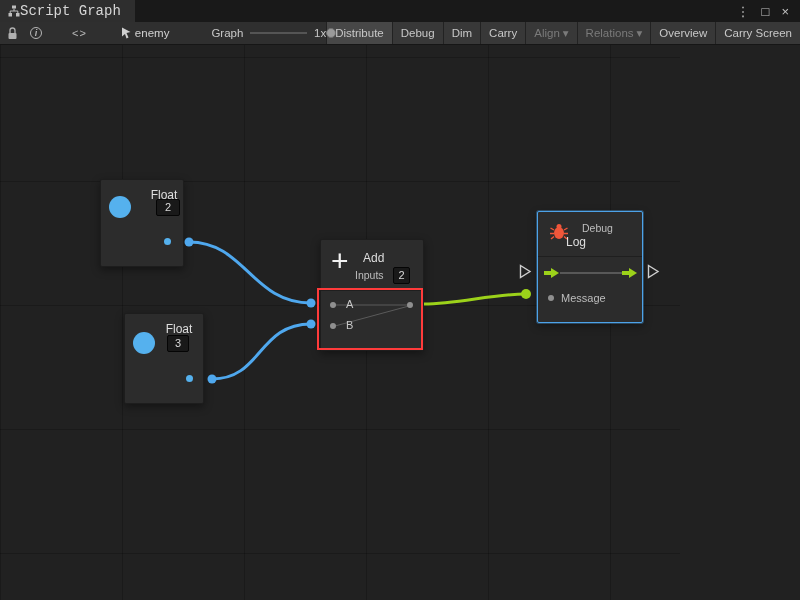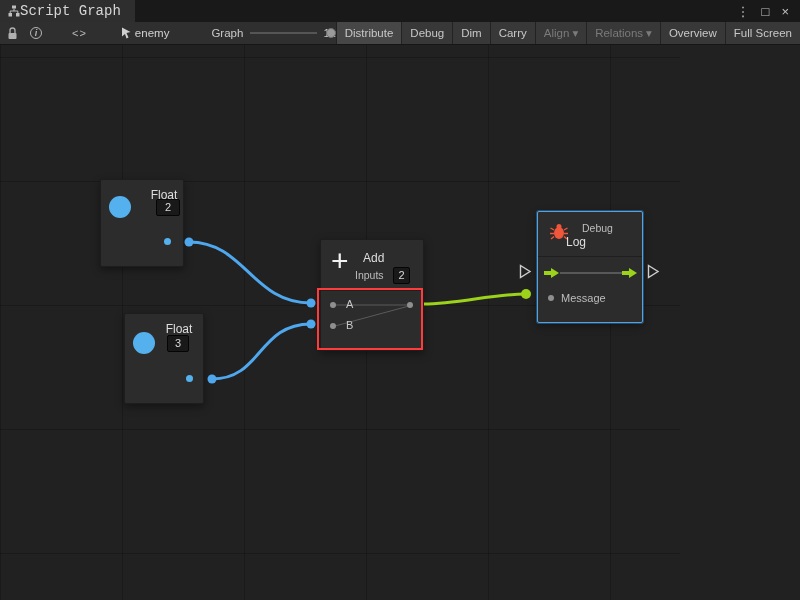--- a/index.html
+++ b/index.html
@@ -121,21 +121,21 @@
       <span>▾</span>
     </div>
     <div class="tb-btn dim">
       <span>Relations</span>
       <span>▾</span>
     </div>
     <div class="tb-btn">
         <span>Overview</span>
       </div>
     <div class="tb-btn">
-        <span>Full Screen</span>
+        <span>Carry Screen</span>
       </div>
   </div>
 </div>
 
 <div class="canvas">
 
   <svg class="wires" width="800" height="555">
     <path d="M 189 197 C 245 197 252 258 311 258" fill="none" stroke-width="3" stroke="#4FA8EE"></path>
     <path d="M 212 334 C 262 334 258 279 311 279" fill="none" stroke-width="3" stroke="#4FA8EE"></path>
     <path d="M 424 259 C 458 259 492 249 526 249" fill="none" stroke-width="3" stroke="#9CD21A"></path>

